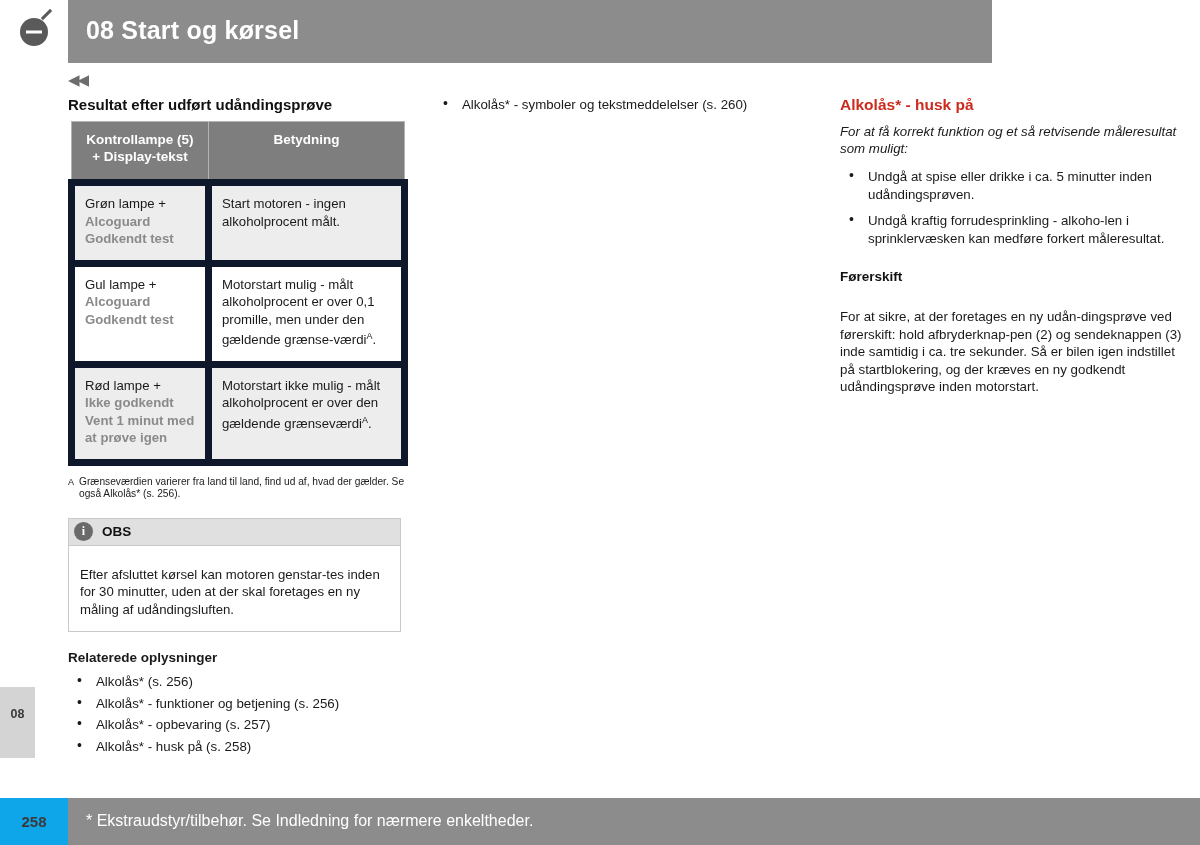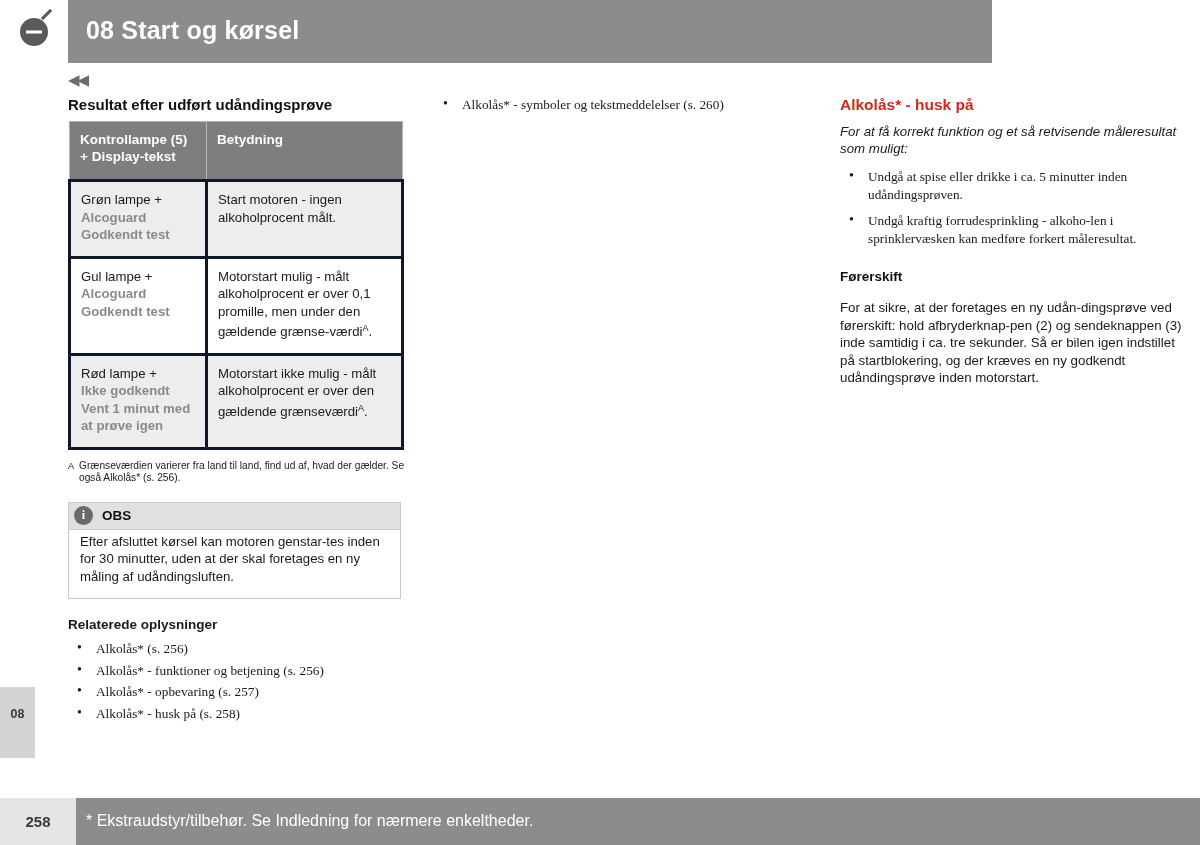--- a/index.html
+++ b/index.html
@@ -116,21 +116,21 @@
   }
   h3.red-title {
     font-size: 15.5px;
     font-weight: bold;
     color: #cc2b1d;
     margin: 33px 0 9px 0;
   }
   h4.sub-title {
     font-size: 13.5px;
     font-weight: bold;
-    margin: 22px 0 15px 0;
+    margin: 22px 0 24px 0;
     color: #111;
   }
 
   p.intro-italic {
     font-style: italic;
     font-size: 13.3px;
     line-height: 17px;
     margin: 0 0 11px 0;
   }
   p.body {
@@ -143,31 +143,31 @@
   table.result-table {
     border-collapse: collapse;
     width: 333px;
     table-layout: fixed;
   }
   table.result-table th {
     background: #7e7e7e;
     color: #ffffff;
     font-size: 13.5px;
     font-weight: bold;
-    text-align: left;
+    text-align: center;
     vertical-align: top;
     padding: 9px 10px 14px 10px;
     border: 1px solid #b4b4b4;
     line-height: 17px;
   }
   table.result-table td {
     font-size: 13.2px;
     vertical-align: top;
     padding: 9px 10px 12px 10px;
-    border: 3px solid #0f172a;
+    border: 7px solid #0f172a;
     line-height: 17.5px;
     background: #ffffff;
   }
   table.result-table tr.alt td {
     background: #ededed;
   }
   td.lamp-cell .lamp-label { color: #1a1a1a; }
   td.lamp-cell .lamp-sub {
     color: #8a8a8a;
     font-weight: bold;
@@ -214,31 +214,30 @@
     display: flex;
     align-items: center;
     justify-content: center;
   }
   .note-title {
     font-size: 13.5px;
     font-weight: bold;
     color: #111;
   }
   .note-body {
-    padding: 3px 11px 13px 11px;
+    padding: 20px 11px 13px 11px;
     font-size: 13.2px;
     line-height: 17.5px;
   }
 
   
   ul.bullets {
     list-style: none;
     margin: 0;
     padding: 0;
-    font-family: Liberation Serif, serif;
   }
   ul.bullets li {
     position: relative;
     padding-left: 28px;
     font-size: 13.3px;
     line-height: 17.5px;
     margin-bottom: 9px;
   }
   ul.bullets li::before {
     content: "\2022";
@@ -259,22 +258,22 @@
   
   .footer {
     position: absolute;
     left: 0; top: 798px;
     width: 1200px; height: 47px;
     background: #8c8c8c;
   }
   .footer-page-box {
     position: absolute;
     left: 0; top: 0;
-    width: 76px; height: 47px;
-    background: #e5e5e5;
+    width: 68px; height: 47px;
+    background: #0ea5e9;
     display: flex;
     align-items: center;
     justify-content: center;
   }
   .footer-page {
     font-size: 15px;
     font-weight: bold;
     color: #3a3a3a;
   }
   .footer-text {

